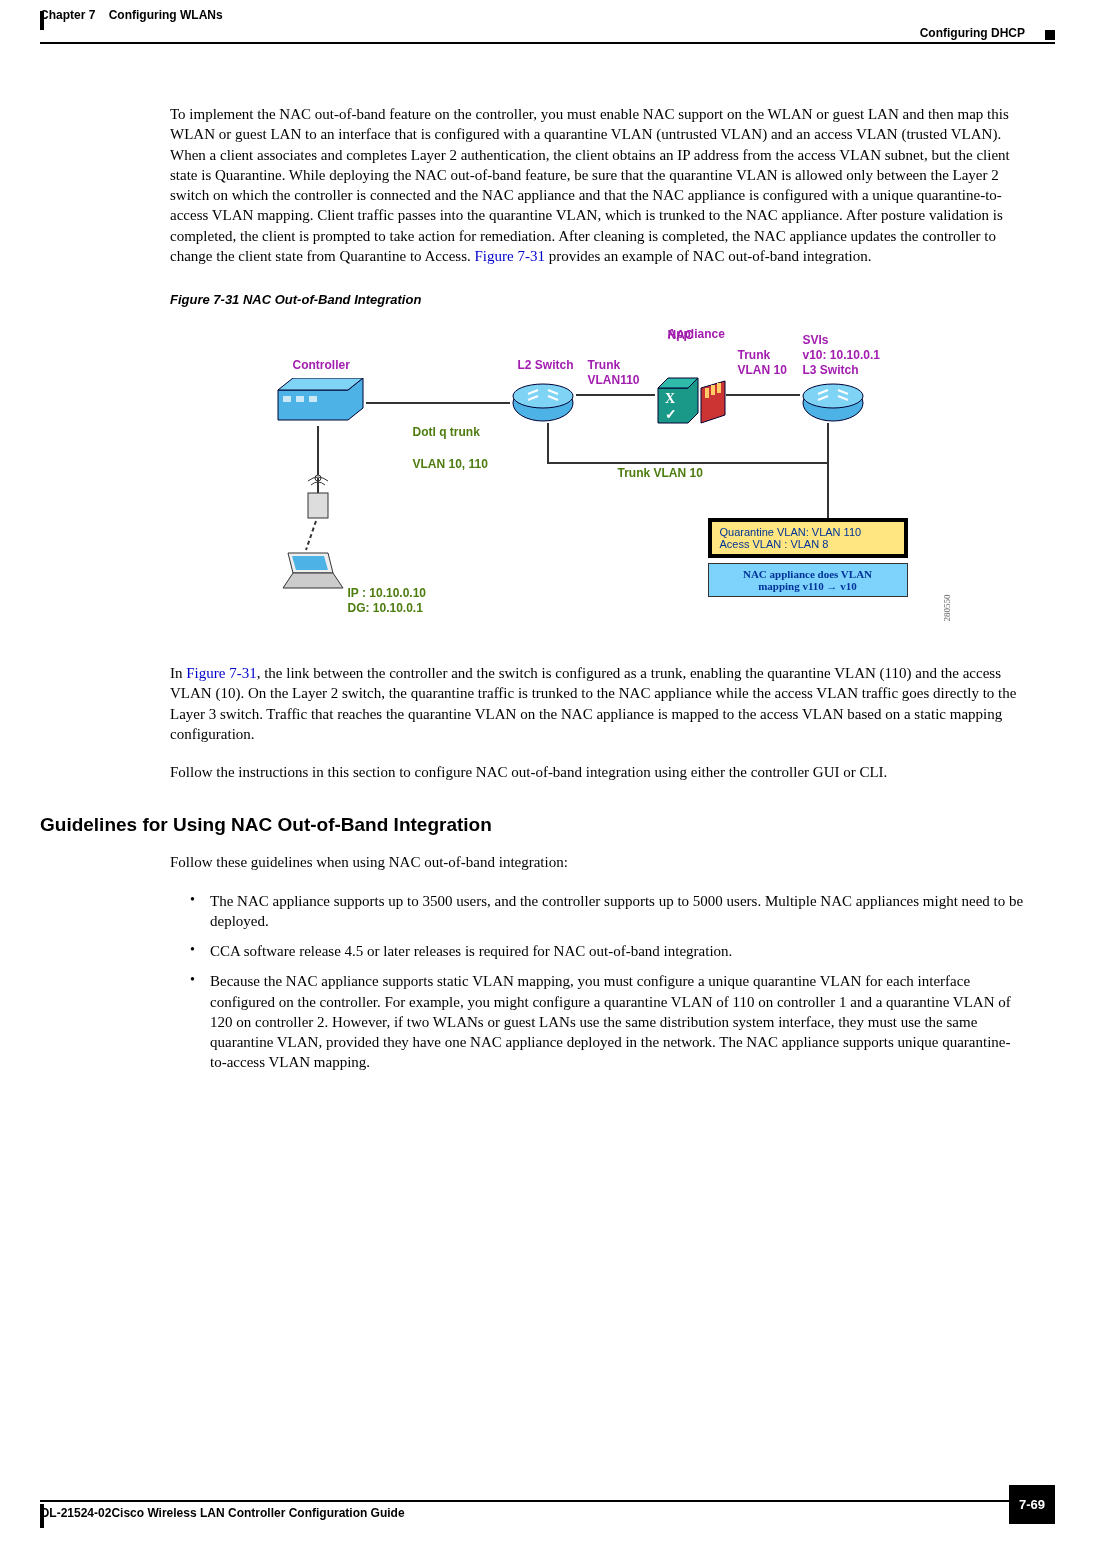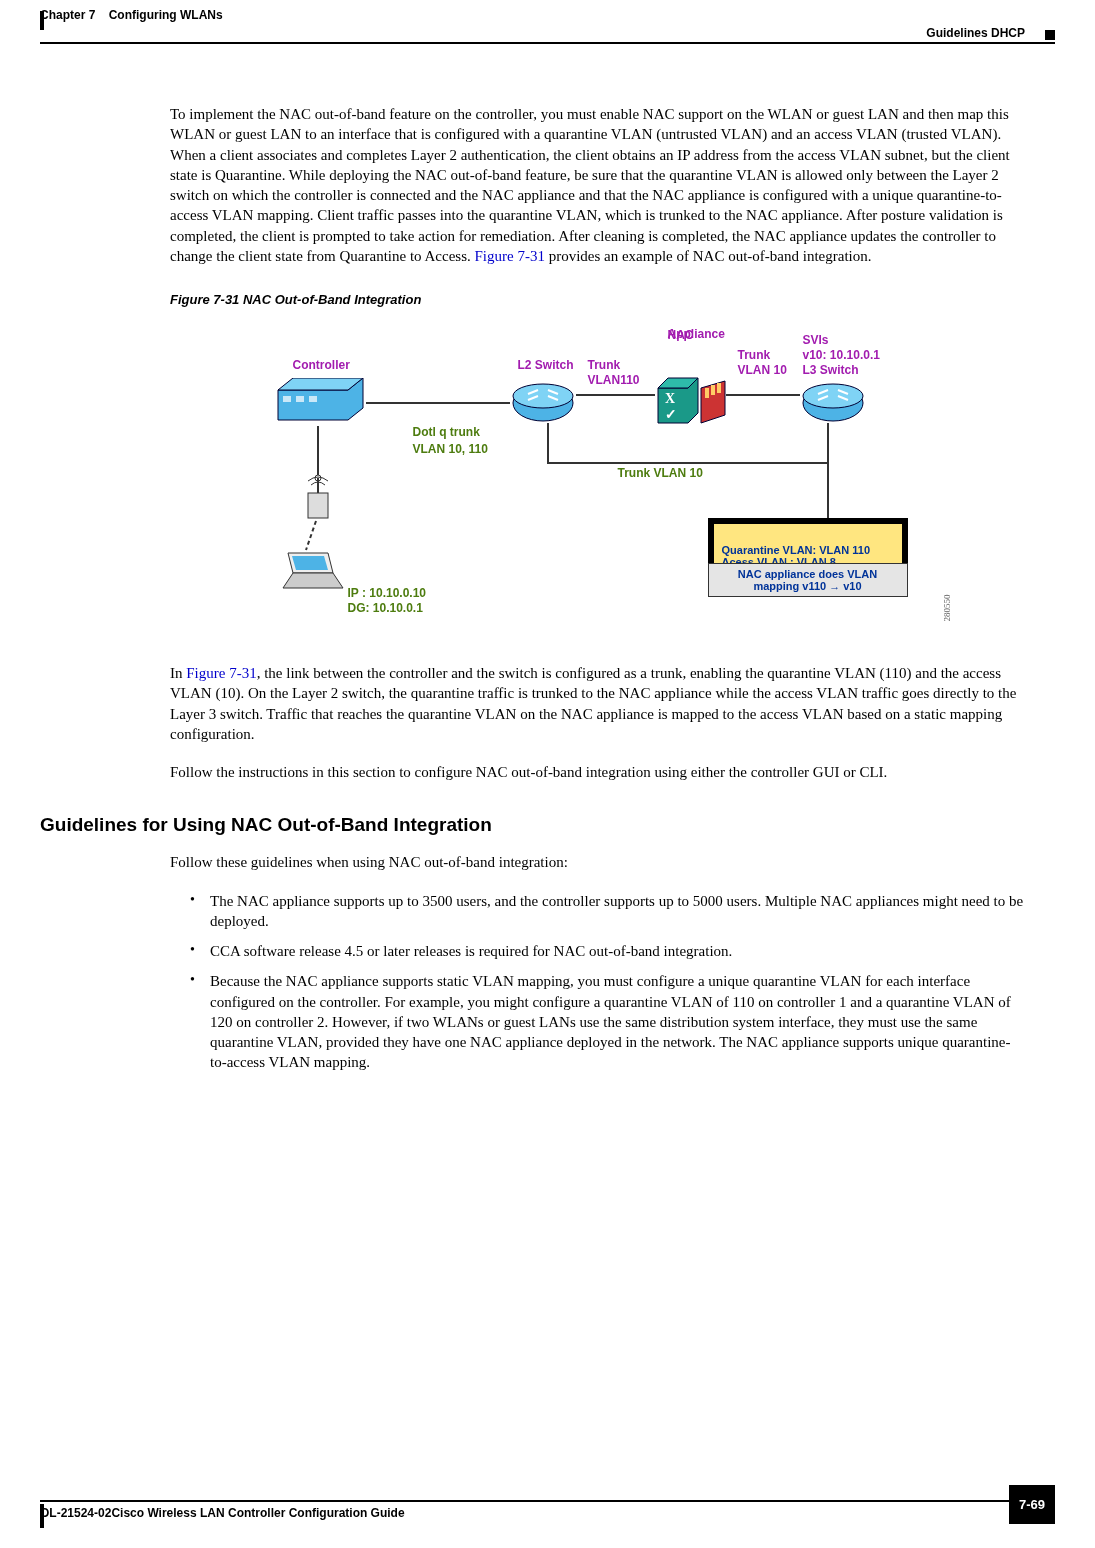--- a/index.html
+++ b/index.html
@@ -84,33 +84,33 @@
       font-size: 12px;
       font-weight: bold;
       color: #a21caf;
       white-space: nowrap;
     }
     .device-label.black { color: #4d7c0f; }
     .svg-device { position: absolute; }
     .info-box {
       position: absolute;
       background: #ffe680;
-      border: 6px solid #000000;
-      padding: 20px 8px;
+      border: 4px solid #000000;
+      padding: 4px 8px;
       font-family: Arial, Helvetica, sans-serif;
       font-size: 11px;
       color: #003399;
-      font-weight: bold;
+      font-weight: normal;
     }
     .info-box2 {
       position: absolute;
-      background: #e5e5e5;
+      background: #7dd3fc;
       border: 1px solid #333;
       padding: 4px 8px;
-      font-family: Liberation Sans, sans-serif;
+      font-family: Liberation Serif, serif;
       font-size: 11px;
       color: #003399;
       font-weight: bold;
     }
     .fig-watermark {
       position: absolute;
       right: -12px;
       bottom: 30px;
       font-size: 9px;
       transform: rotate(-90deg);
@@ -189,21 +189,21 @@
 </head>
 <body>
 
 <div class="header">
   <div class="header-lblock"></div>
   <div class="header-top">
     <div class="header-left">
       <span>Chapter 7</span>&nbsp;&nbsp;&nbsp;&nbsp;<span>Configuring WLANs</span>
     </div>
   </div>
-  <div class="header-sub">Guidelines DHCP</div>
+  <div class="header-sub">Configuring DHCP</div>
   <div class="header-block"></div>
 </div>
 <div class="header-rule"></div>
 
 <div class="content">
 
   <p class="para">
     <span>To implement the NAC out-of-band feature on the controller, you must enable NAC support on the WLAN or guest LAN and then map this WLAN or guest LAN to an interface that is configured with a quarantine VLAN (untrusted VLAN) and an access VLAN (trusted VLAN). When a client associates and completes Layer 2 authentication, the client obtains an IP address from the access VLAN subnet, but the client state is Quarantine. While deploying the NAC out-of-band feature, be sure that the quarantine VLAN is allowed only between the Layer 2 switch on which the controller is connected and the NAC appliance and that the NAC appliance is configured with a unique quarantine-to-access VLAN mapping. Client traffic passes into the quarantine VLAN, which is trunked to the NAC appliance. After posture validation is completed, the client is prompted to take action for remediation. After cleaning is completed, the NAC appliance updates the controller to change the client state from Quarantine to Access. </span><span class="link">Figure 7-31</span><span> provides an example of NAC out-of-band integration.</span>
   </p>
 
@@ -217,21 +217,21 @@
     <div class="device-label" style="left:340px; top:50px;">VLAN110</div>
     <div class="device-label" style="left:420px; top:5px;">NAC</div>
     <div class="device-label" style="left:420px; top:4px;">Appliance</div>
     <div class="device-label" style="left:490px; top:25px;">Trunk</div>
     <div class="device-label" style="left:490px; top:40px;">VLAN 10</div>
     <div class="device-label" style="left:555px; top:10px;">SVIs</div>
     <div class="device-label" style="left:555px; top:25px;">v10: 10.10.0.1</div>
     <div class="device-label" style="left:555px; top:40px;">L3 Switch</div>
 
     <div class="device-label black" style="left:165px; top:102px;">Dotl q trunk</div>
-    <div class="device-label black" style="left:165px; top:119px;">VLAN 10, 110</div>
+    <div class="device-label black" style="left:165px; top:134px;">VLAN 10, 110</div>
     <div class="device-label black" style="left:370px; top:143px;">Trunk VLAN 10</div>
 
     <div class="device-label black" style="left:100px; top:263px;font-weight:bold;">IP  : 10.10.0.10</div>
     <div class="device-label black" style="left:100px; top:278px;font-weight:bold;">DG: 10.10.0.1</div>
 
     <svg class="svg-device" style="left:20px; top:55px;" width="100" height="50">
       <polygon points="10,12 80,12 95,0 95,30 80,42 10,42" fill="#4db3e6" stroke="#003" stroke-width="1"></polygon>
       <polygon points="10,12 25,0 95,0 80,12" fill="#7fd3f5" stroke="#003" stroke-width="1"></polygon>
       <rect x="15" y="18" width="8" height="6" fill="#fff" opacity="0.7"></rect>
       <rect x="28" y="18" width="8" height="6" fill="#fff" opacity="0.7"></rect>

